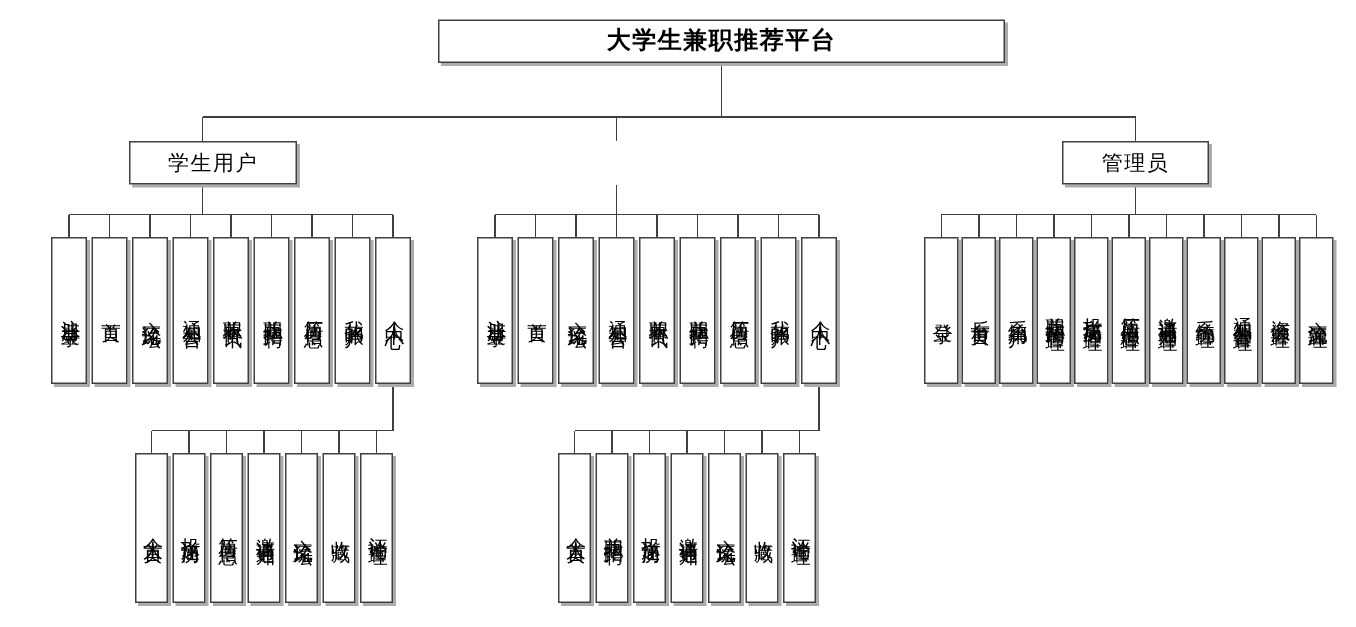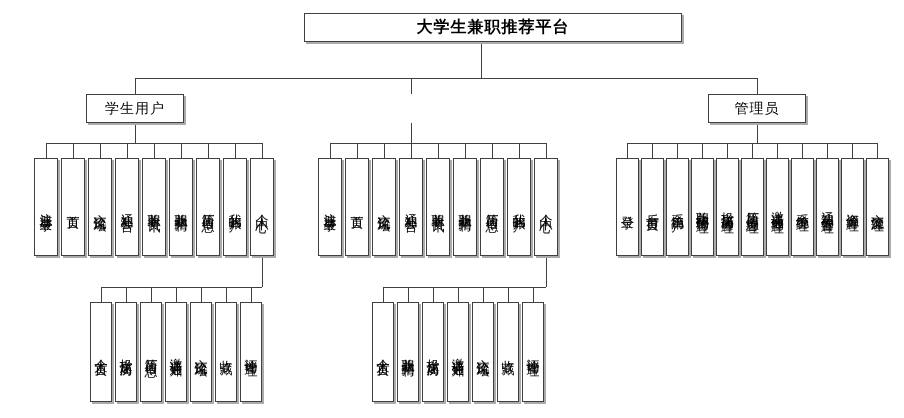--- a/index.html
+++ b/index.html
@@ -110,22 +110,22 @@
       <line x1="546" y1="256" x2="546" y2="287" stroke="#404040" stroke-width="1"></line>
       <line x1="383" y1="287" x2="546" y2="287" stroke="#404040" stroke-width="1"></line>
       <line x1="383" y1="287" x2="383" y2="302" stroke="#404040" stroke-width="1"></line>
       <line x1="408" y1="287" x2="408" y2="302" stroke="#404040" stroke-width="1"></line>
       <line x1="433" y1="287" x2="433" y2="302" stroke="#404040" stroke-width="1"></line>
       <line x1="458" y1="287" x2="458" y2="302" stroke="#404040" stroke-width="1"></line>
       <line x1="483" y1="287" x2="483" y2="302" stroke="#404040" stroke-width="1"></line>
       <line x1="508" y1="287" x2="508" y2="302" stroke="#404040" stroke-width="1"></line>
       <line x1="533" y1="287" x2="533" y2="302" stroke="#404040" stroke-width="1"></line>
     </svg>
-<div class="box title-box" style="left: 304px; top: 13px; width: 378px; height: 29px;">大学生兼职推荐平台</div>
-    <div class="box group-box" style="left: 86px; top: 94px; width: 98px; height: 29px;">学生用户</div>
+<div class="box title-box" style="left: 292px; top: 13px; width: 378px; height: 29px;">大学生兼职推荐平台</div>
+    <div class="box group-box" style="left: 86px; top: 94px; width: 112px; height: 29px;">学生用户</div>
     <div class="box vbox" style="left: 34px; top: 158px; width: 24px; height: 98px;">
       <span class="vtext">注册登录</span>
     </div>
     <div class="box vbox" style="left: 61px; top: 158px; width: 24px; height: 98px;">
       <span class="vtext">首页</span>
     </div>
     <div class="box vbox" style="left: 88px; top: 158px; width: 24px; height: 98px;">
       <span class="vtext">交流论坛</span>
     </div>
     <div class="box vbox" style="left: 115px; top: 158px; width: 24px; height: 98px;">

